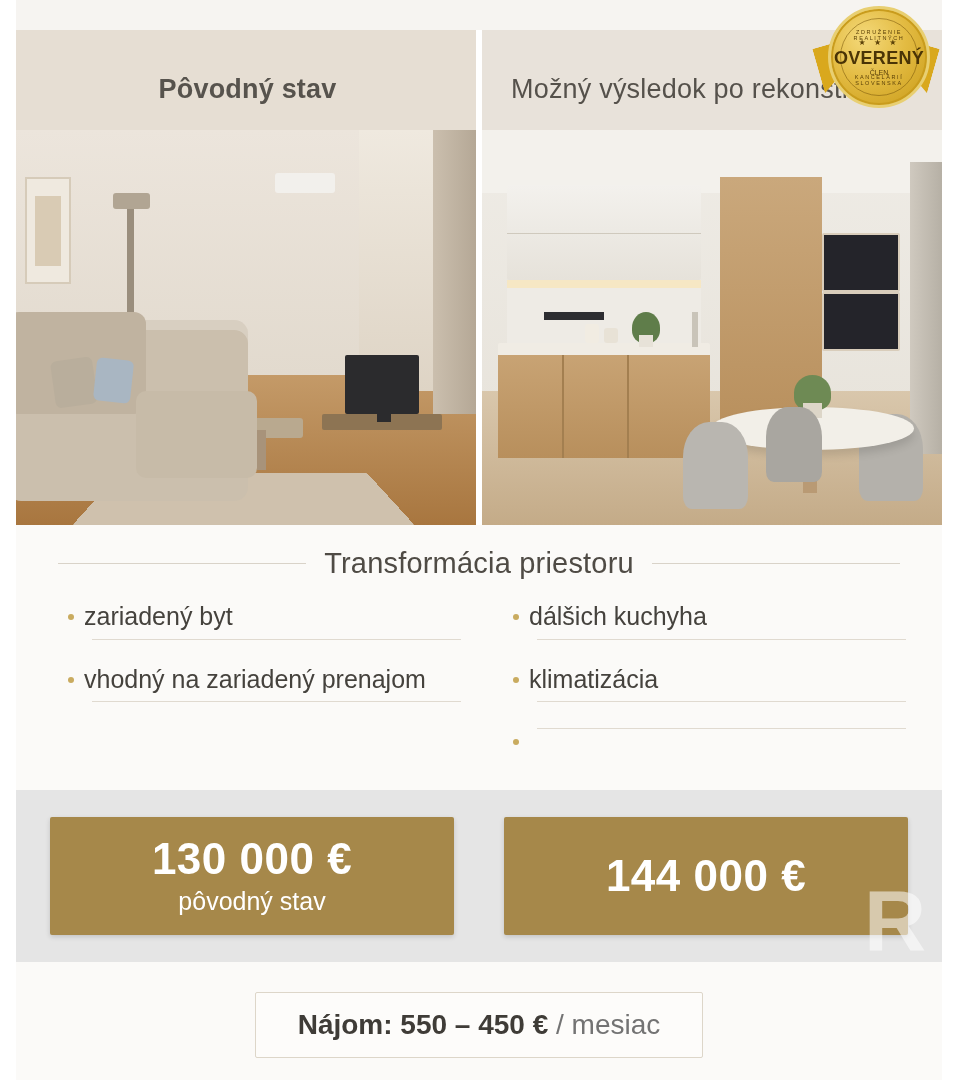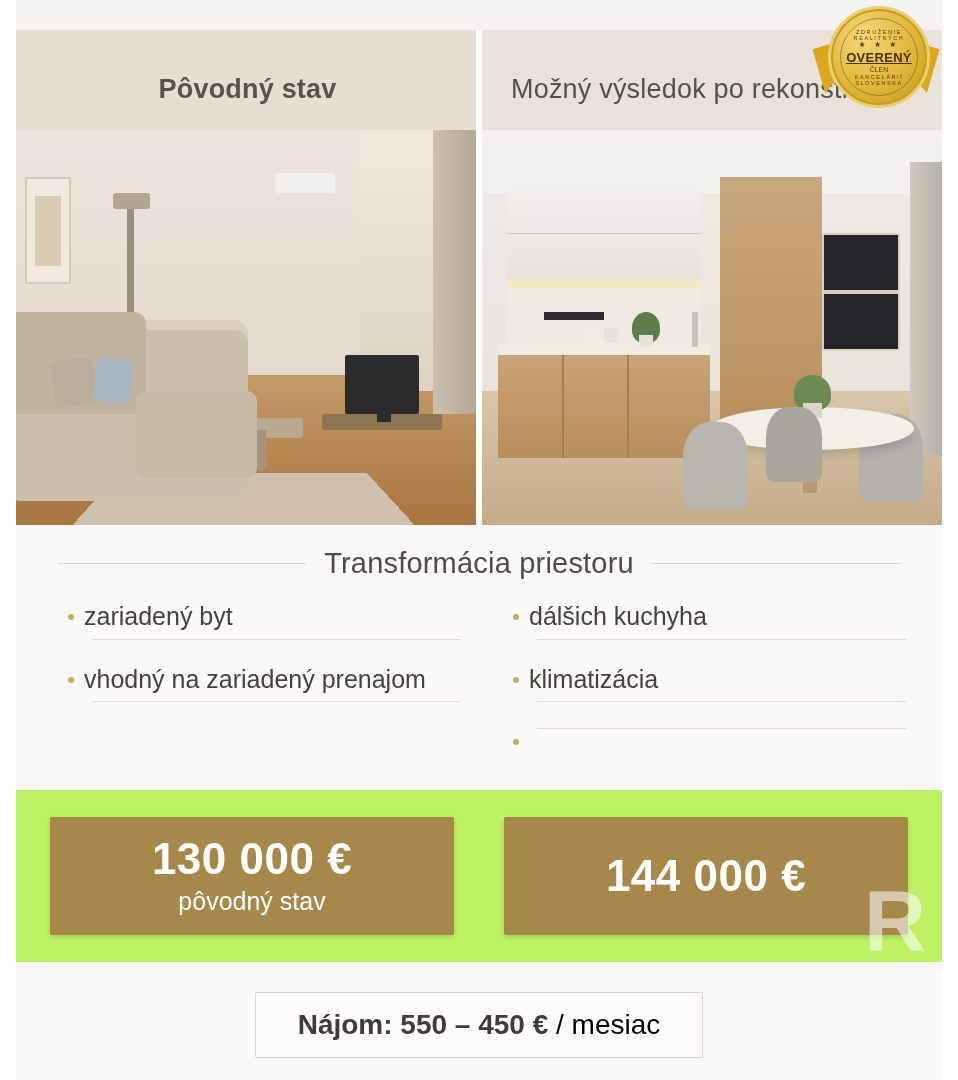--- a/index.html
+++ b/index.html
@@ -70,26 +70,25 @@
     left: 9px; top: 9px;
     right: 9px; bottom: 9px;
     border-radius: 50%;
     border: 1px solid rgba(120,85,10,.55);
     display: flex;
     flex-direction: column;
     align-items: center;
     justify-content: center;
   }
   .badge-main {
-    font-size: 13px;
+    font-size: 18px;
     font-weight: bold;
     color: #4a3406;
     letter-spacing: .3px;
     line-height: 1;
-    text-decoration: underline;
   }
   .badge-stars {
     font-size: 8px;
     color: #5b4108;
     letter-spacing: 3px;
     line-height: 1;
     margin-bottom: 2px;
   }
   .badge-sub {
     font-size: 7px;
@@ -325,21 +324,21 @@
     margin-left: 8px;
   }
 
   
   .price-band {
     position: absolute;
     left: 16px;
     top: 790px;
     width: 926px;
     height: 172px;
-    background: #bef264;
+    background: #e5e5e5;
     display: flex;
     align-items: center;
     justify-content: space-between;
     padding: 0 34px;
     box-sizing: border-box;
     gap: 44px;
   }
   .price-card {
     width: 404px;
     height: 118px;
@@ -381,21 +380,21 @@
     border: 1px solid #ddd6c9;
     background: #fdfcfa;
     padding: 16px 42px;
     border-radius: 2px;
   }
   .rent-text {
     font-size: 28px;
     color: #3f3c37;
   }
   .rent-text b { font-weight: bold; }
-  .rent-text .per { color: #000000; }
+  .rent-text .per { color: #737373; }
 
   
   .watermark {
     position: absolute;
     right: 36px;
     bottom: 110px;
     font-size: 86px;
     color: rgba(255,255,255,.55);
     font-weight: bold;
     letter-spacing: -4px;

